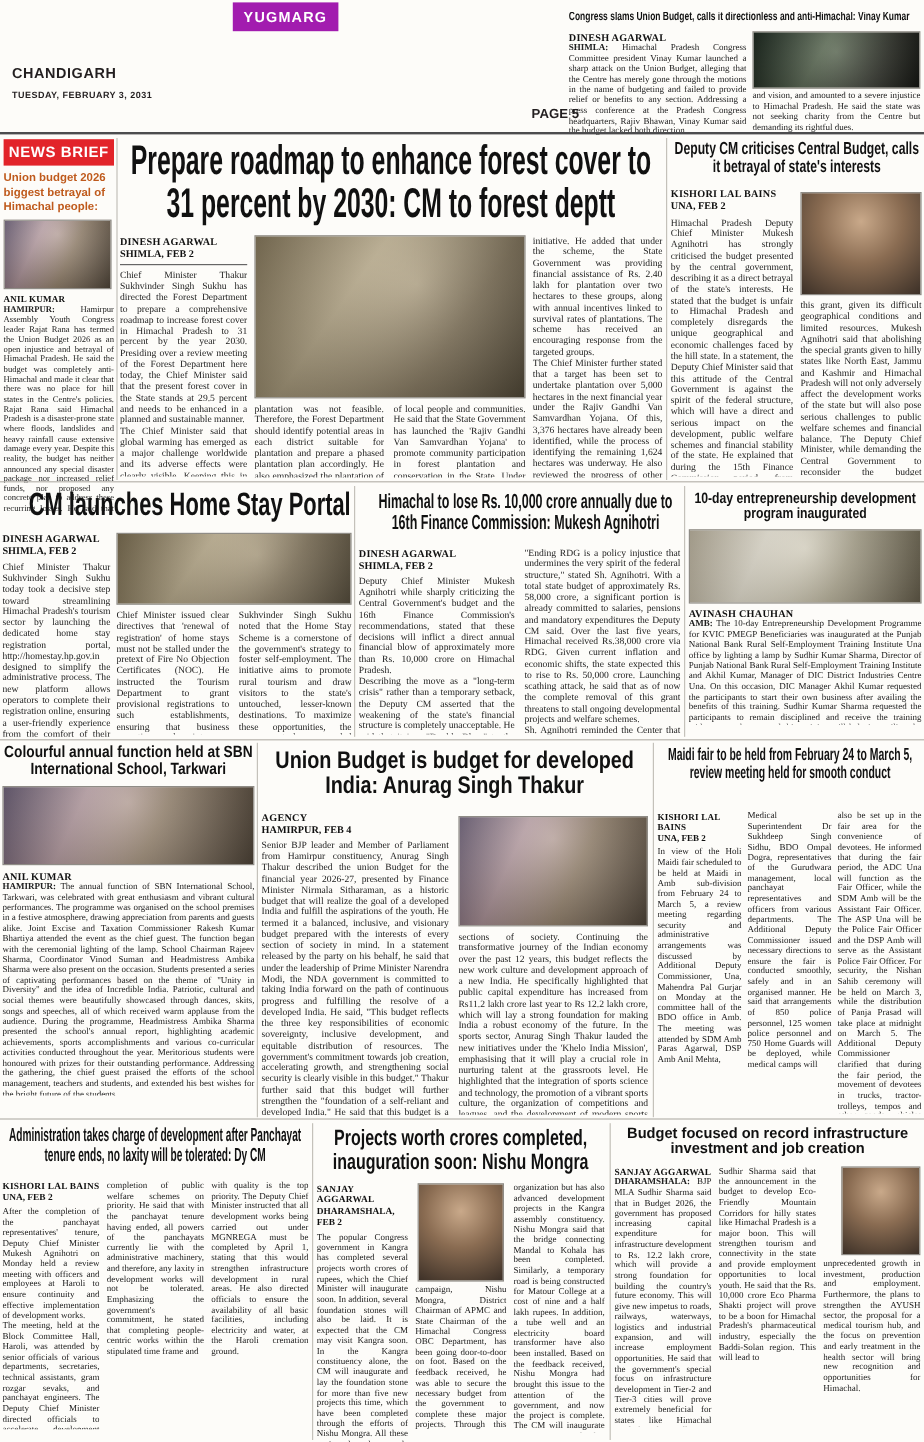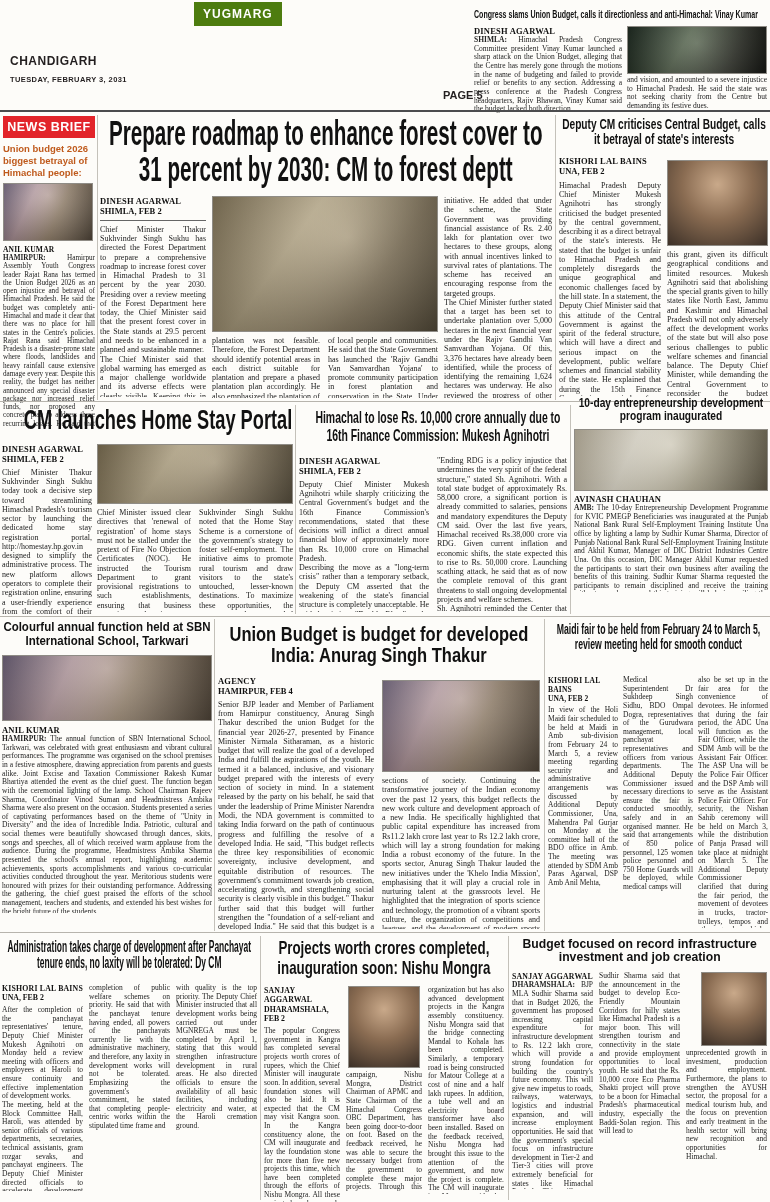--- a/index.html
+++ b/index.html
@@ -2,21 +2,21 @@
 <html><head>
 <meta charset="utf-8">
 <style>
   html,body{margin:0;padding:0;background:#e9e7e2;}
   .page{position:relative;width:770px;height:1202px;background:#fdfcf9;margin:0 auto;
         overflow:hidden;font-family:"Liberation Serif",serif;color:#1c1c1c;}
   .abs{position:absolute;}
   
   .city{font-family:"Liberation Sans",sans-serif;font-weight:bold;font-size:12px;letter-spacing:.5px;color:#231f20;}
   .mdate{font-family:"Liberation Sans",sans-serif;font-weight:bold;font-size:7.5px;letter-spacing:.4px;color:#231f20;margin-top:7px;}
-  .yugmarg{background:#4d7c0f;color:#fff;font-family:"Liberation Sans",sans-serif;font-weight:bold;
+  .yugmarg{background:#a21caf;color:#fff;font-family:"Liberation Sans",sans-serif;font-weight:bold;
            font-size:12px;letter-spacing:1px;padding:5px 9px;}
   .bigtitle{font-family:"Liberation Sans",sans-serif;font-weight:bold;font-size:78px;line-height:1;
             letter-spacing:-3px;color:#f15a25;}
   .pagenum{font-family:"Liberation Sans",sans-serif;font-weight:bold;font-size:11px;color:#231f20;}
   
   .hl{font-family:"Liberation Sans",sans-serif;font-weight:bold;color:#111;line-height:1.06;text-align:center;}
   .cx{display:block;transform-origin:0 0;}
   
   .body{font-size:8px;line-height:1.16;text-align:justify;overflow:hidden;white-space:pre-line;color:#222;}
   .body7{font-size:7.5px;line-height:1.15;text-align:justify;overflow:hidden;white-space:pre-line;color:#222;}
@@ -60,21 +60,21 @@
     <div class="hl" style="font-size:10px;text-align:left;height:13px;overflow:hidden;">
       <span class="cx" style="width:415px;transform:scaleX(0.705);white-space:nowrap;">Congress slams Union Budget, calls it directionless and anti-Himachal: Vinay Kumar</span>
     </div>
     <div style="display:flex;gap:5px;margin-top:3px;">
       <div style="width:148px;">
         <div class="byline">DINESH AGARWAL</div>
         <div class="body7" style="height:78px;"><b class="inlinedate">SHIMLA:</b> <span>Himachal Pradesh Congress Committee president Vinay Kumar launched a sharp attack on the Union Budget, alleging that the Centre has merely gone through the motions in the name of budgeting and failed to provide relief or benefits to any section. Addressing a press conference at the Pradesh Congress headquarters, Rajiv Bhawan, Vinay Kumar said the budget lacked both direction</span></div>
       </div>
       <div style="width:140px;">
         <div class="photo ph-dark" style="width:140px;height:48px;"></div>
-        <div class="body7" style="height:40px;margin-top:2px;">and vision, and amounted to a severe injustice to Himachal Pradesh. He said the state was not seeking charity from the Centre but demanding its festive dues.</div>
+        <div class="body7" style="height:40px;margin-top:2px;">and vision, and amounted to a severe injustice to Himachal Pradesh. He said the state was not seeking charity from the Centre but demanding its rightful dues.</div>
       </div>
     </div>
   </div>
 
   <div class="abs hline-dark" style="left:0;top:110px;width:770px;"></div>
 
   <div class="abs" style="left:3px;top:116px;width:92px;">
     <div class="nb-head">NEWS BRIEF</div>
     <div class="nb-title" style="margin-top:5px;height:36px;overflow:hidden;">Union budget 2026 biggest betrayal of Himachal people: Rajat Rana</div>
     <div class="photo ph-group" style="width:90px;height:58px;margin-top:4px;"></div>
@@ -144,21 +144,21 @@
     <div class="byline">DINESH AGARWAL</div>
     <div class="dateline" style="margin-bottom:3px;">SHIMLA, FEB 2</div>
     <div class="body" style="height:132px;">Deputy Chief Minister Mukesh Agnihotri while sharply criticizing the Central Government's budget and the 16th Finance Commission's recommendations, stated that these decisions will inflict a direct annual financial blow of approximately more than Rs. 10,000 crore on Himachal Pradesh.
 Describing the move as a "long-term crisis" rather than a temporary setback, the Deputy CM asserted that the weakening of the state's financial structure is completely unacceptable. He said that it is a "Double Blow" to the State Economy as Himachal is already reeling under a dual economic impact in the form of GST earlier and now RDG. The cessation of GST compensation was the first major shock during the central BJP regime which had already proven detrimental to mountain states with limited revenue resources. Secondly, abolition of the 'Revenue Deficit Grant' which was an institutional safeguard for states like ours, the Union Government has given a second major severe blow to the state's fiscal health.</div>
   </div>
   <div class="abs body" style="left:437px;top:456px;width:130px;height:156px;">"Ending RDG is a policy injustice that undermines the very spirit of the federal structure," stated Sh. Agnihotri. With a total state budget of approximately Rs. 58,000 crore, a significant portion is already committed to salaries, pensions and mandatory expenditures the Deputy CM said. Over the last five years, Himachal received Rs.38,000 crore via RDG. Given current inflation and economic shifts, the state expected this to rise to Rs. 50,000 crore. Launching scathing attack, he said that as of now the complete removal of this grant threatens to stall ongoing developmental projects and welfare schemes.
 Sh. Agnihotri reminded the Center that Himachal Pradesh was formed with the understanding that its unique geography prevents it from being entirely self-reliant. Since 1952, it has been a national consensus that the Center would provide special financial assistance to the state of Himachal Pradesh. He emphasized that Himachal's dependence on central support was not a weakness but a part of the Center's constitutional obligation toward a border mountain state.</div>
 
   <div class="abs vline" style="left:570px;top:405px;height:209px;"></div>
 
-  <div class="abs" style="left:574px;top:397px;width:194px;">
+  <div class="abs" style="left:574px;top:409px;width:194px;">
     <div class="hl" style="font-size:12.5px;height:29px;overflow:hidden;">
       <span class="cx" style="width:238px;transform:scaleX(0.815);">10-day entrepreneurship development program inaugurated</span>
     </div>
     <div class="photo ph-outdoor" style="width:194px;height:62px;margin-top:3px;"></div>
     <div class="byline" style="margin-top:3px;">AVINASH CHAUHAN</div>
     <div class="body7" style="height:88px;"><b class="inlinedate">AMB:</b> <span>The 10-day Entrepreneurship Development Programme for KVIC PMEGP Beneficiaries was inaugurated at the Punjab National Bank Rural Self-Employment Training Institute Una office by lighting a lamp by Sudhir Kumar Sharma, Director of Punjab National Bank Rural Self-Employment Training Institute and Akhil Kumar, Manager of DIC District Industries Centre Una. On this occasion, DIC Manager Akhil Kumar requested the participants to start their own business after availing the benefits of this training. Sudhir Kumar Sharma requested the participants to remain disciplined and receive the training without any absence and this training will help in availing the subsidy available in the business. For example, in the PMEGP loan scheme, the participant gets 25% subsidy from the general category and 35% subsidy for SC, ST, OBC and women. On this occasion, Program Director and Faculty Member Akash Bhardwaj, Rajni, Office Assistant Hina, Meenakshi and other dignitaries from PNB Reity Una were present.</span></div>
   </div>
 
   <div class="abs hline" style="left:0;top:616px;width:770px;"></div>
 

